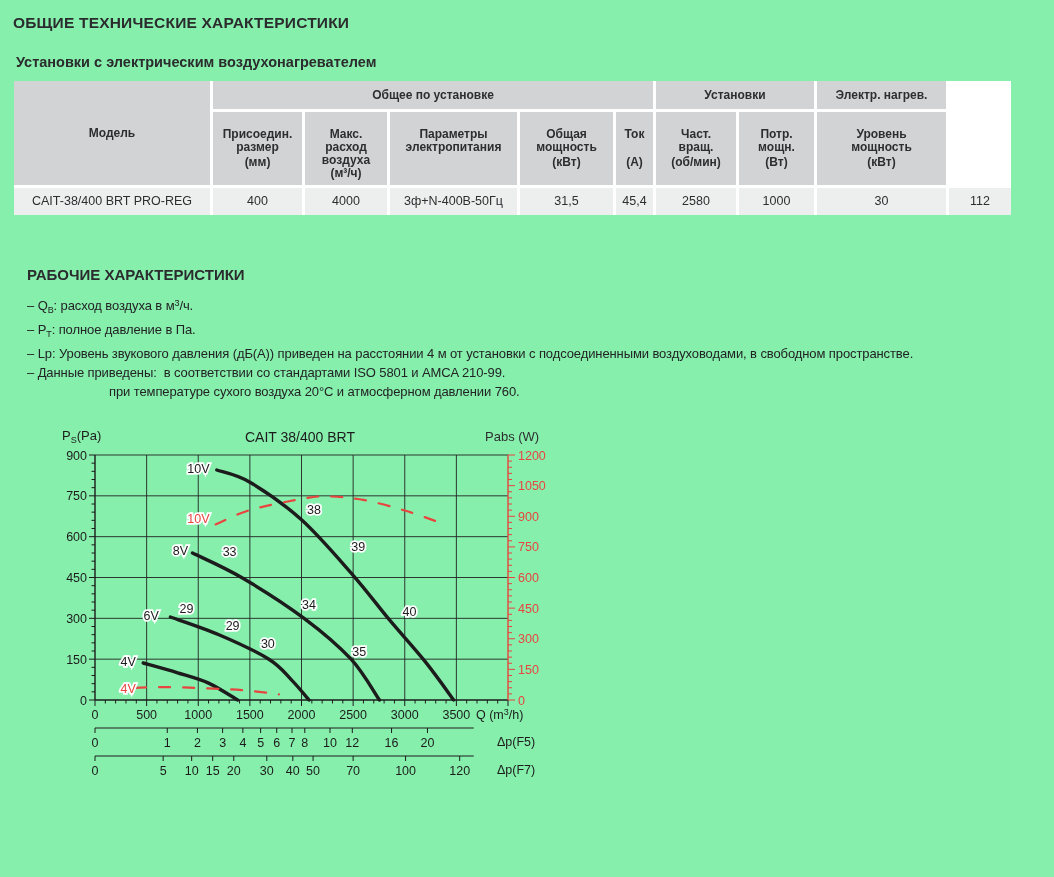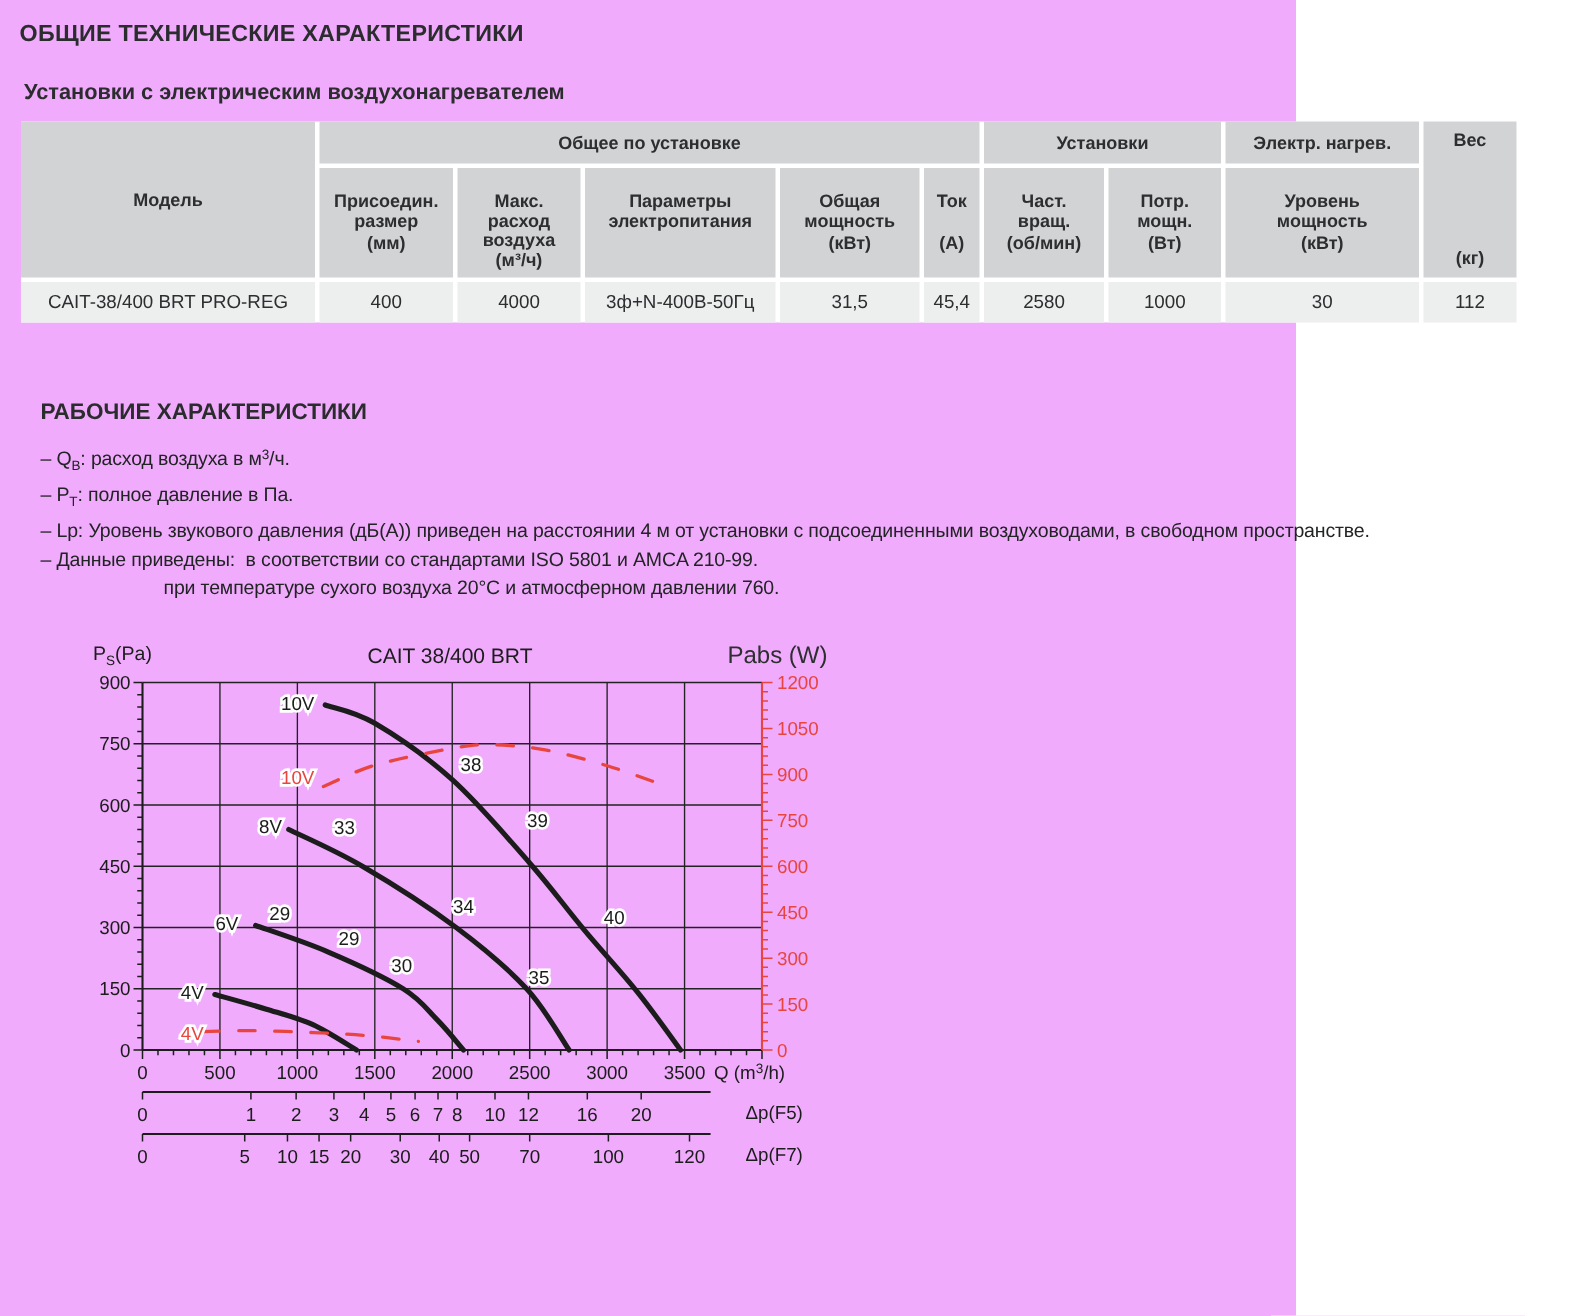--- a/index.html
+++ b/index.html
@@ -1,18 +1,18 @@
 <!DOCTYPE html>
 <html><head>
 <meta charset="utf-8">
 <style>
   html,body{margin:0;padding:0;background:#fff;}
   body{width:1054px;height:877px;overflow:hidden;
        font-family:"Liberation Sans",sans-serif;color:#2d2e30;}
-  .page{position:relative;width:864px;height:877px;background:#f0abfc;}
+  .page{position:relative;width:1054px;height:877px;background:#86efac;}
 
   
   .title{position:absolute;left:13px;top:14px;font-size:15.5px;font-weight:bold;
          letter-spacing:.2px;color:#2b2c2e;}
   .subtitle{position:absolute;left:16px;top:54px;font-size:14.5px;font-weight:bold;color:#2b2c2e;}
   .work-head{position:absolute;left:27px;top:266px;font-size:15px;font-weight:bold;color:#2b2c2e;}
 
   
   .tech-table{position:absolute;left:14px;top:81px;display:grid;
     grid-template-columns:196px 89px 82px 127px 93px 37px 80px 75px 129px 62px;
@@ -40,44 +40,40 @@
            line-height:19px;letter-spacing:-0.1px;color:#222325;}
   .bullets .indent{margin-left:82px;}
   sub{font-size:9px;vertical-align:-3px;}
   sup{font-size:9px;vertical-align:4px;}
 
   
   .chart{position:absolute;left:40px;top:420px;width:545px;height:390px;}
   .chart .abs{position:absolute;white-space:nowrap;}
   .c-yl{left:22px;top:8px;font-size:13px;color:#1c1c1c;}
   .c-title{left:170px;top:9px;width:180px;text-align:center;font-size:14px;color:#1c1c1c;}
-  .c-yr{left:445px;top:9px;font-size:16px;}
+  .c-yr{left:445px;top:9px;font-size:13px;}
   .c-xl{left:436px;top:287px;font-size:12.5px;color:#1c1c1c;}
   .c-f5{left:457px;top:315px;font-size:12.5px;color:#1c1c1c;}
   .c-f7{left:457px;top:343px;font-size:12.5px;color:#1c1c1c;}
   .chart svg{position:absolute;left:0;top:0;}
   .chart svg text{font-family:"Liberation Sans",sans-serif;}
 </style>
 </head>
 <body>
 
 <div class="page">
 
   <div class="title">ОБЩИЕ ТЕХНИЧЕСКИЕ ХАРАКТЕРИСТИКИ</div>
   <div class="subtitle">Установки с электрическим воздухонагревателем</div>
 
   <div class="tech-table">
     <div class="th model">Модель</div>
     <div class="th g1">Общее по установке</div>
     <div class="th g2">Установки</div>
     <div class="th g3">Электр. нагрев.</div>
-    <div class="th weight">
-      <span class="lbl">Вес</span>
-      <span class="unit">(кг)</span>
-    </div>
 
     <div class="th sub s1">
       <span class="lbl">Присоедин.
 размер</span>
       <span class="unit">(мм)</span>
     </div>
     <div class="th sub s2">
       <span class="lbl">Макс.
 расход
 воздуха</span>

